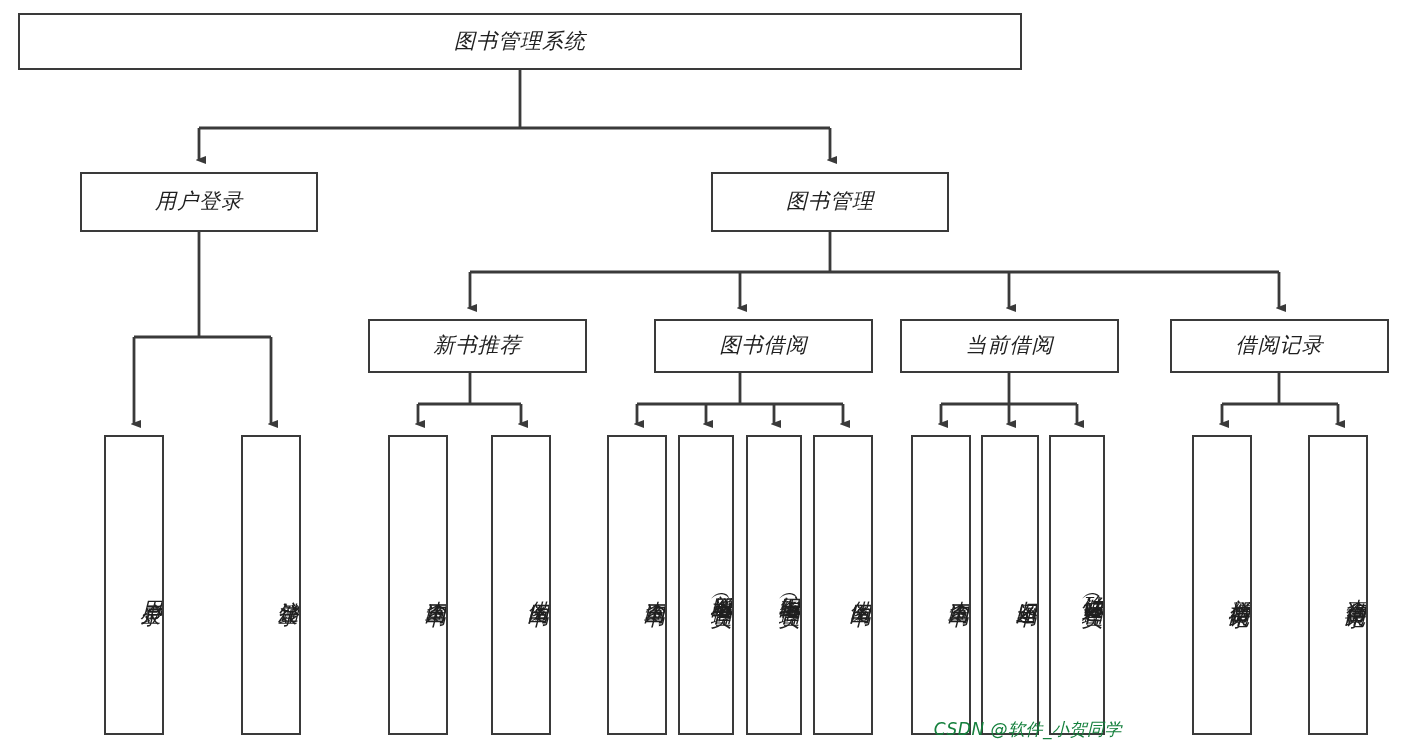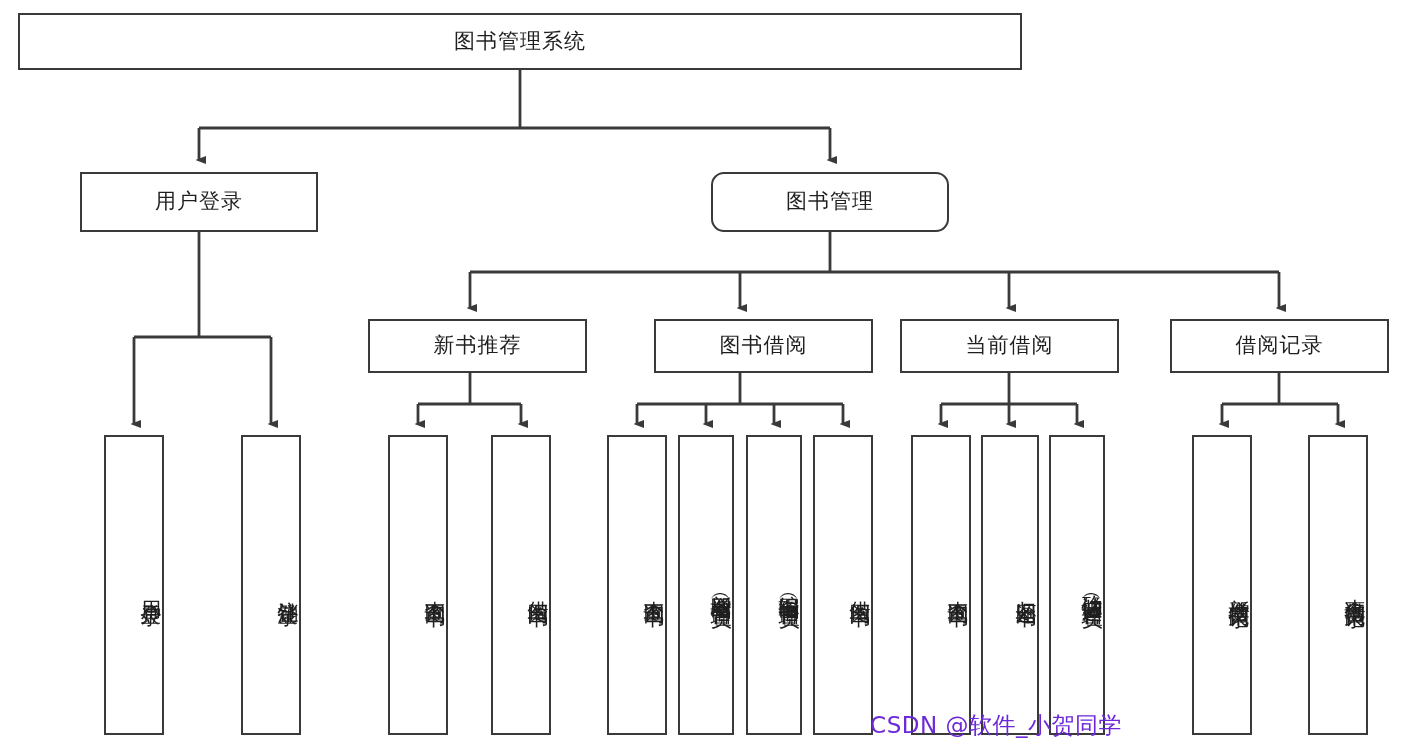--- a/index.html
+++ b/index.html
@@ -11,20 +11,21 @@
     width: 1405px;
     height: 747px;
     font-family: "DejaVu Sans", "Liberation Sans", sans-serif;
     overflow: hidden;
     position: relative;
   }
   #diagram-root {
     position: relative;
     width: 1132px;
     height: 747px;
+    font-style: italic;
   }
   svg.edges {
     position: absolute;
     left: 0;
     top: 0;
     width: 1405px;
     height: 747px;
   }
   .node {
     position: absolute;
@@ -60,22 +61,22 @@
     white-space: nowrap;
   }
   .node.vert .node-label {
     writing-mode: vertical-rl;
     text-orientation: upright;
   }
   #watermark {
     position: absolute;
     right: 10px;
     bottom: 6px;
-    font-size: 23px;
-    color: #6d28d9;
+    font-size: 17px;
+    color: #15803d;
     white-space: nowrap;
     letter-spacing: 0.5px;
   }
 </style>
 </head>
 <body>
 
 <div id="diagram-root">
 
   <svg class="edges" viewBox="0 0 1405 747" xmlns="http://www.w3.org/2000/svg">
@@ -140,21 +141,21 @@
     </g>
   </svg>
 
   <div class="node horiz" style="left:18px; top:13px; width:1004px; height:57px;">
     <span class="node-label">图书管理系统</span>
   </div>
 
   <div class="node horiz" style="left:80px; top:172px; width:238px; height:60px;">
     <span class="node-label">用户登录</span>
   </div>
-  <div class="node horiz" style="left:711px; top:172px; width:238px; height:60px;border-radius:13px;">
+  <div class="node horiz" style="left:711px; top:172px; width:238px; height:60px;">
     <span class="node-label">图书管理</span>
   </div>
 
   <div class="node horiz" style="left:361px; top:319px; width:219px; height:54px;margin-left:7px;">
     <span class="node-label">新书推荐</span>
   </div>
   <div class="node horiz" style="left:631px; top:319px; width:219px; height:54px;margin-left:23px;">
     <span class="node-label">图书借阅</span>
   </div>
   <div class="node horiz" style="left:1170px; top:319px; width:219px; height:54px;">

